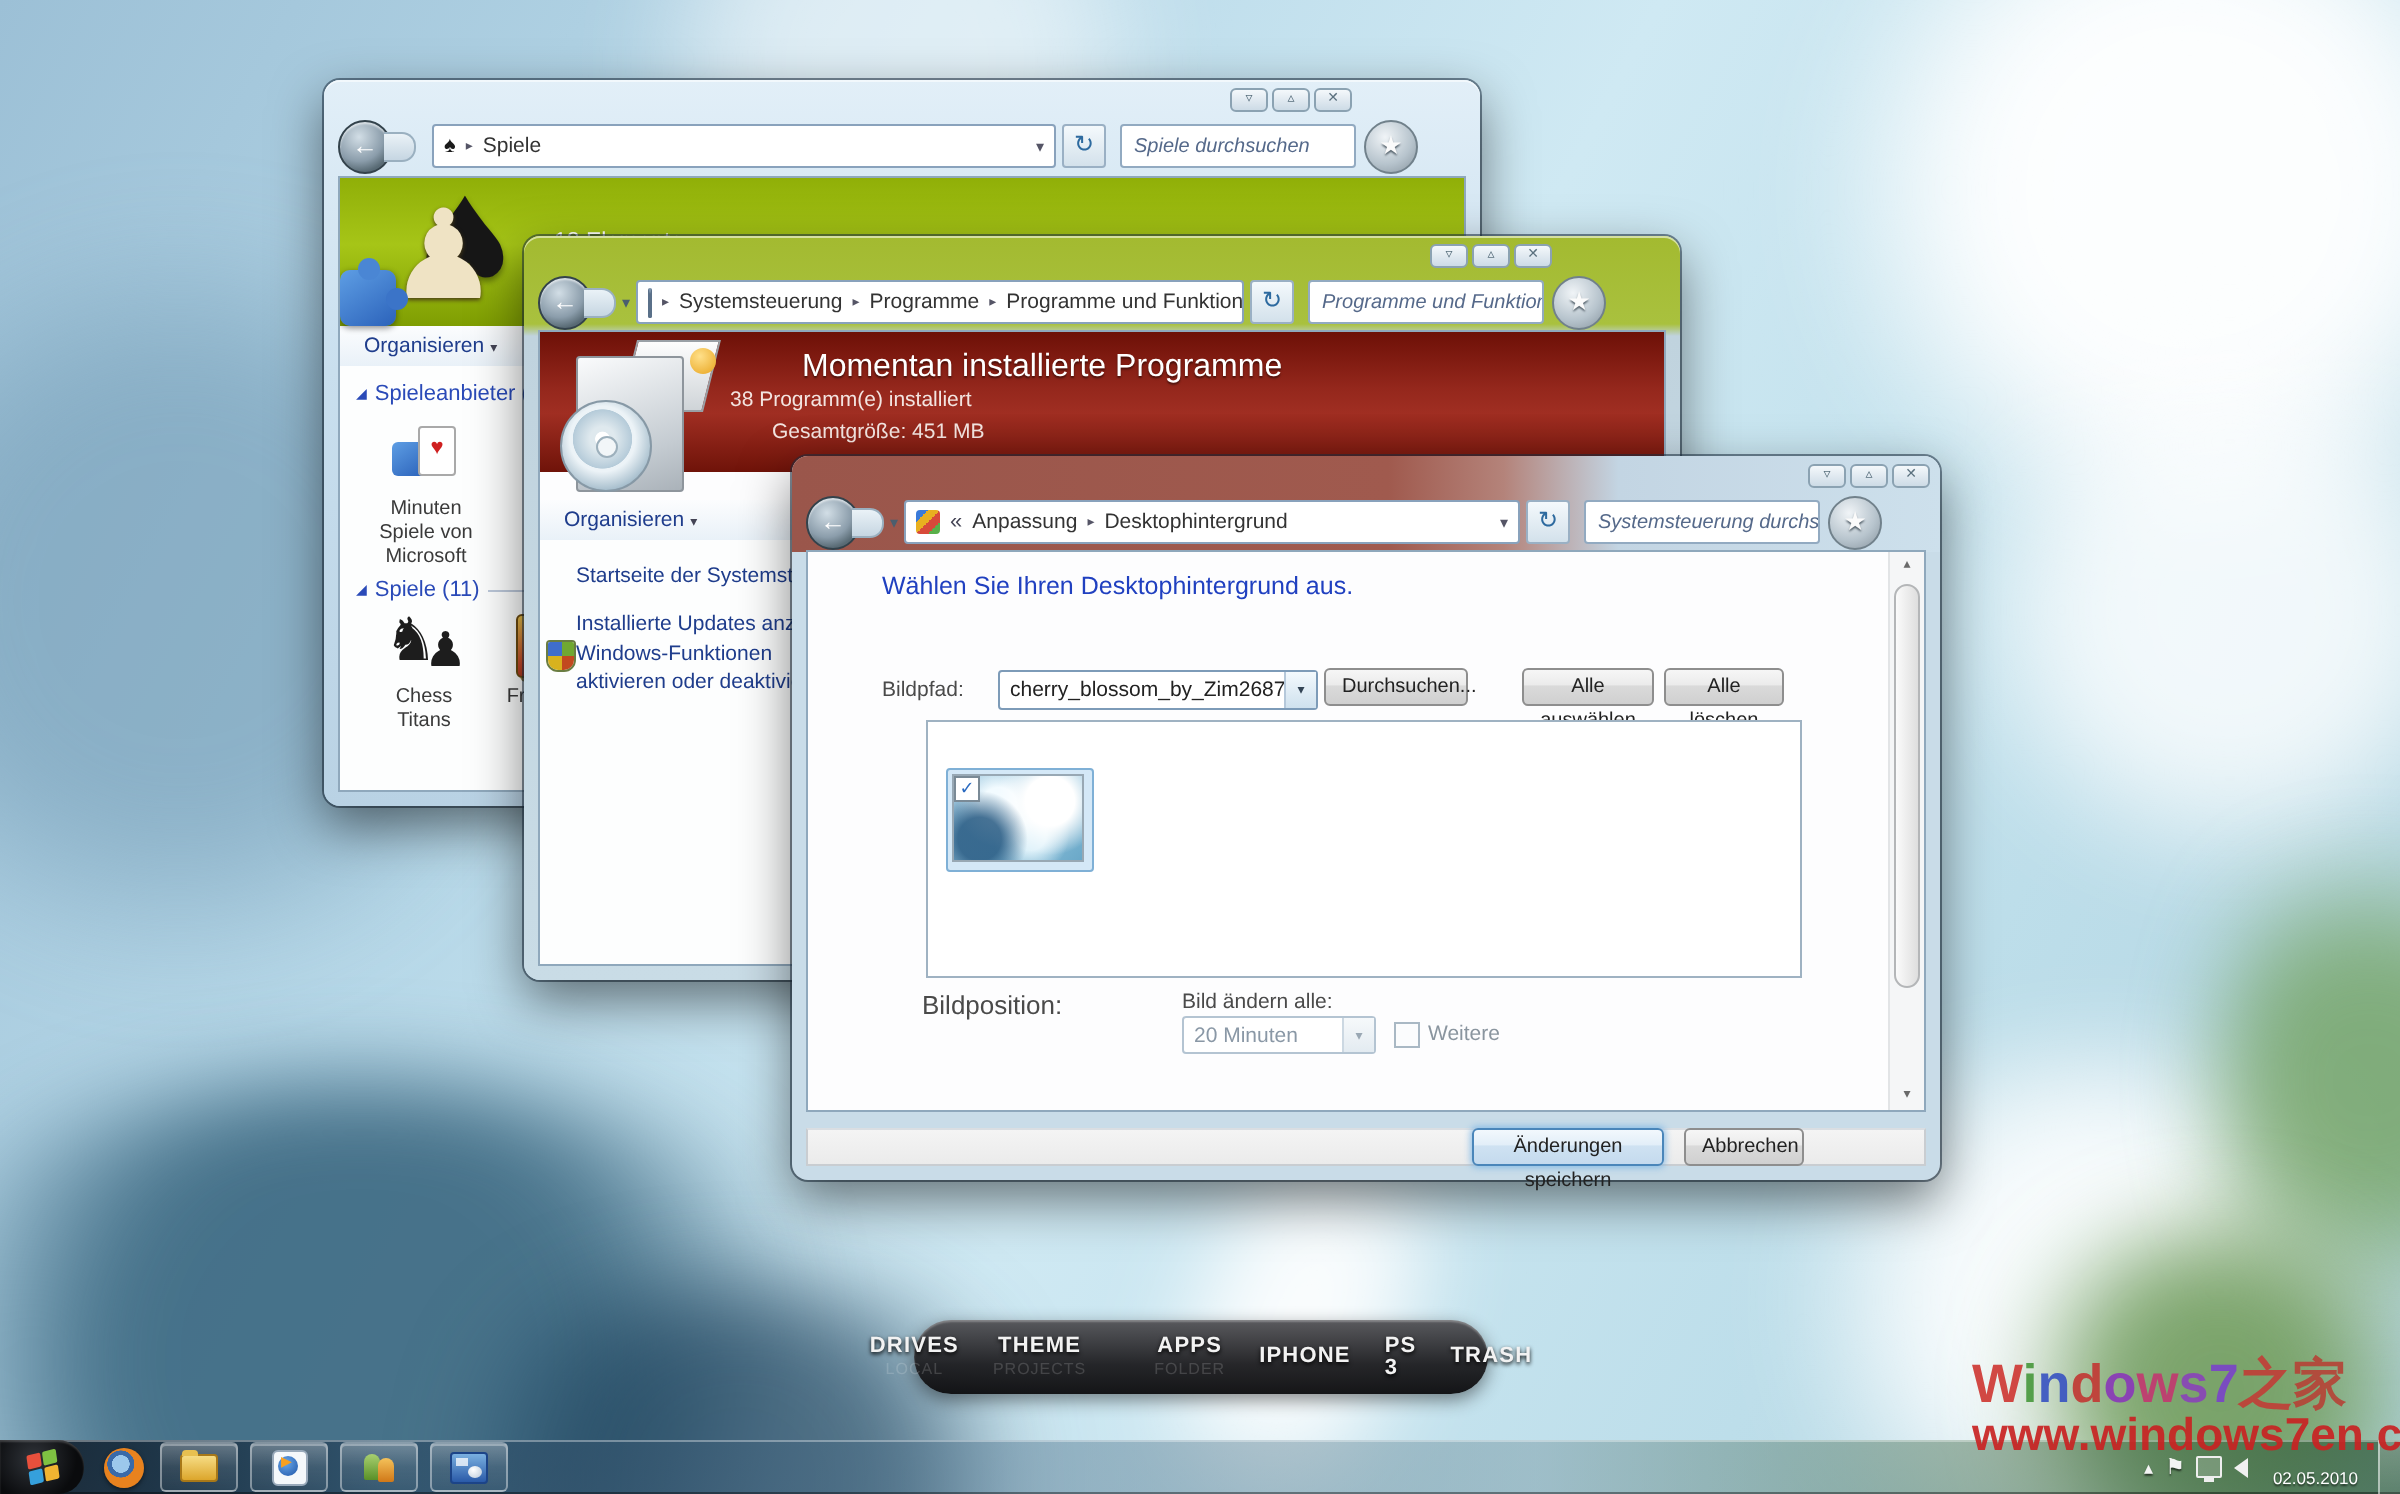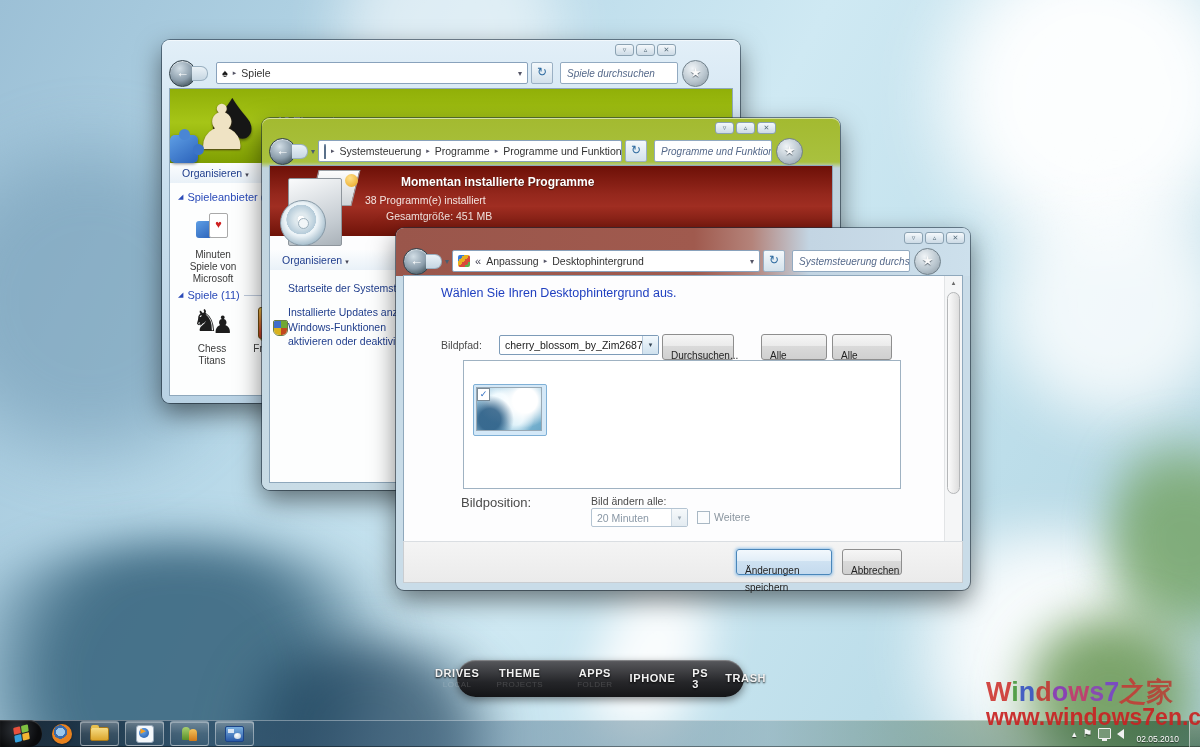--- a/index.html
+++ b/index.html
@@ -76,21 +76,21 @@
   .icon-free{position:absolute;left:88px;top:124px;width:26px;height:30px;border-radius:3px;
     background:linear-gradient(150deg,#e8c24a 0%,#c84a2a 55%,#7c1f12 100%);border:1px solid #6b4a10;
     box-shadow:2px 2px 0 #9c8340;}
 
   
   #win-prog{left:262px;top:118px;width:578px;height:372px;
     background:linear-gradient(180deg,#a3ba30 0%,#a9c13e 44px,#c0d3de 50px,#c9dce6 100%);}
   #win-prog .body{left:7px;right:7px;top:47px;bottom:7px;}
   #pr-banner{position:absolute;left:0;right:0;top:0;height:70px;
     background:linear-gradient(180deg,#6d1007 0%,#94271c 40%,#a02e22 58%,#6f1309 100%);}
-  #pr-title{position:absolute;left:95px;top:9px;color:#fff;font-size:12px;font-weight:bold;
+  #pr-title{position:absolute;left:95px;top:9px;color:#fff;font-size:16px;font-weight:normal;
     text-shadow:0 1px 1px rgba(0,0,0,.5);padding-left:36px;}
   #pr-line1{position:absolute;left:95px;top:28px;color:#f3e4e0;font-size:10.5px;}
   #pr-line2{position:absolute;left:116px;top:44px;color:#f3e4e0;font-size:10.5px;}
   #pr-art{position:absolute;left:10px;top:4px;width:84px;height:84px;z-index:3;}
   #pr-art .flap{position:absolute;left:34px;top:0;width:40px;height:34px;background:linear-gradient(#fdfdfd,#cfd4d8);
     border:1px solid #9aa0a6;transform:skewX(-14deg);}
   #pr-art .bx{position:absolute;left:8px;top:8px;width:52px;height:66px;border-radius:2px;
     background:linear-gradient(160deg,#fafbfc,#c4cbd1 70%,#aab2b9);border:1px solid #8e959c;}
   #pr-art .cd{position:absolute;left:0px;top:30px;width:44px;height:44px;border-radius:50%;
     background:radial-gradient(circle at 46% 42%,#ffffff 10%,#dfe9ee 11% 18%,#b5cbd9 42%,#ecf3f7 43% 47%,#a4bccb 75%,#8fa8b8);
@@ -106,35 +106,35 @@
   .shield i{position:absolute;width:50%;height:50%;}
   .shield .q1{left:0;top:0;background:#3f6ecb;}.shield .q2{right:0;top:0;background:#70a832;}
   .shield .q3{left:0;bottom:0;background:#d8b21e;}.shield .q4{right:0;bottom:0;background:#c2491f;}
 
   
   #win-desk{left:396px;top:228px;width:574px;height:362px;
     background:linear-gradient(180deg,rgba(0,0,0,0) 0,rgba(0,0,0,0) 0) ,#c9dce8;}
   #desk-tint{position:absolute;left:0;top:0;right:0;height:48px;border-radius:8px 8px 0 0;
     background:linear-gradient(90deg,#9a564b 0%,#a05a4e 52%,#b4837a 62%,#c3d5e3 72%,#cde0ec 100%);}
   #win-desk .body{left:7px;right:7px;top:47px;bottom:34px;}
-  #dk-footer{position:absolute;left:7px;right:7px;bottom:7px;height:42px;background:linear-gradient(#f4f4f4,#ebebeb);
+  #dk-footer{position:absolute;left:7px;right:7px;bottom:7px;height:19px;background:linear-gradient(#f4f4f4,#ebebeb);
     border:1px solid #c9cdd1;border-top:1px solid #dadee2;display:flex;align-items:center;justify-content:flex-end;
     gap:10px;padding-right:60px;box-sizing:border-box;}
   #dk-title{position:absolute;left:37px;top:10px;font-size:12.5px;color:#2040c0;}
   #dk-desc{position:absolute;left:37px;top:29px;width:506px;font-size:10.5px;color:#4a4a4a;line-height:14px;}
   #dk-pfad-label{position:absolute;left:37px;top:63px;font-size:10.5px;color:#4a4a4a;}
   .combo{position:absolute;background:#fff;border:1px solid #7d9bb8;border-radius:2px;display:flex;align-items:center;
     font-size:10.5px;color:#222;}
   .combo .val{padding-left:5px;flex:1;overflow:hidden;white-space:nowrap;}
   .combo .arr{width:15px;align-self:stretch;border-left:1px solid #b5c8da;
     background:linear-gradient(#f3f9fd,#cfe1ee);font-size:7px;color:#345;display:flex;align-items:center;justify-content:center;}
   #dk-combo-pfad{left:95px;top:59px;width:158px;height:18px;}
   .btn{position:absolute;height:19px;background:linear-gradient(#f6f6f6,#ebebeb 45%,#dadada 46%,#d0d0d0);
-    border:1px solid #8e8e8e;border-radius:3px;font-size:10px;color:#222;text-align:left;line-height:17px;
-    font-family:"Liberation Sans",sans-serif;padding:12px 8px;box-sizing:border-box;}
+    border:1px solid #8e8e8e;border-radius:3px;font-size:10px;color:#222;text-align:center;line-height:17px;
+    font-family:"Liberation Sans",sans-serif;padding:0 8px;box-sizing:border-box;}
   #dk-browse{left:258px;top:58px;width:72px;}
   #dk-selall{left:357px;top:58px;width:66px;}
   #dk-clrall{left:428px;top:58px;width:60px;}
   #dk-list{position:absolute;left:59px;top:84px;width:436px;height:127px;background:#fff;border:1px solid #9fb2c2;}
   #dk-grp{position:absolute;left:8px;top:6px;right:8px;display:flex;align-items:center;gap:5px;
     font-size:10.5px;color:#2a4ab8;white-space:nowrap;}
   #dk-grp .ln{flex:1;height:1px;background:#b9c5d6;}
   #dk-thumb-sel{position:absolute;left:9px;top:23px;width:72px;height:50px;background:#d4e8f7;
     border:1px solid #7fb0d6;border-radius:2px;}
   .blossom{position:absolute;left:2px;top:2px;width:66px;height:44px;border:1px solid #98a8b4;box-sizing:border-box;

